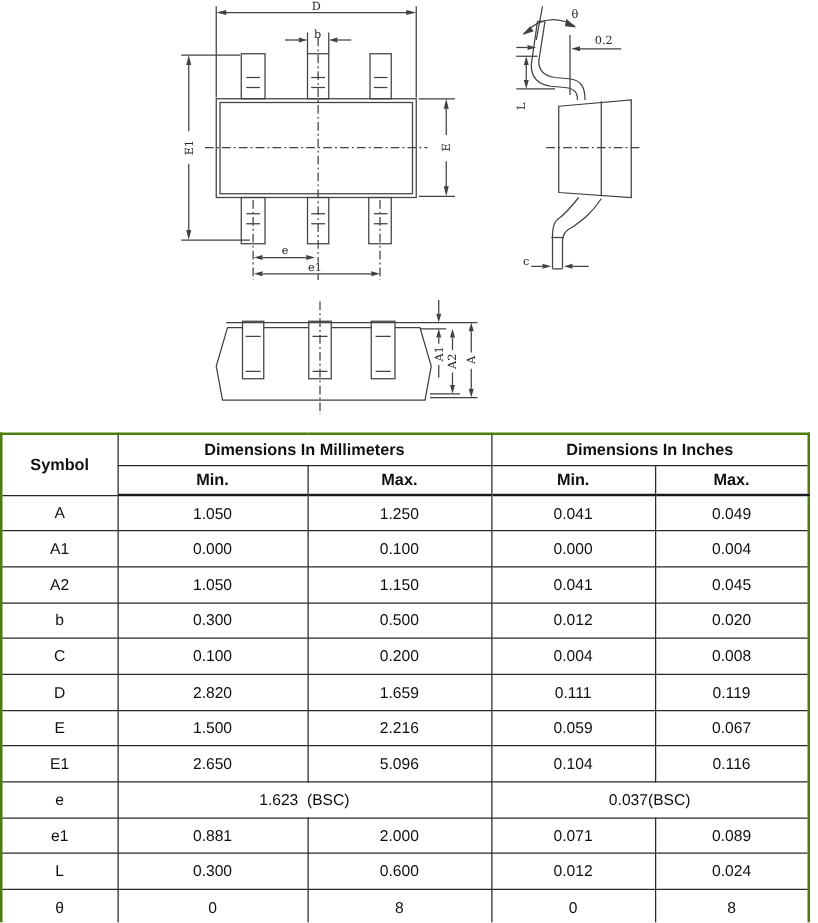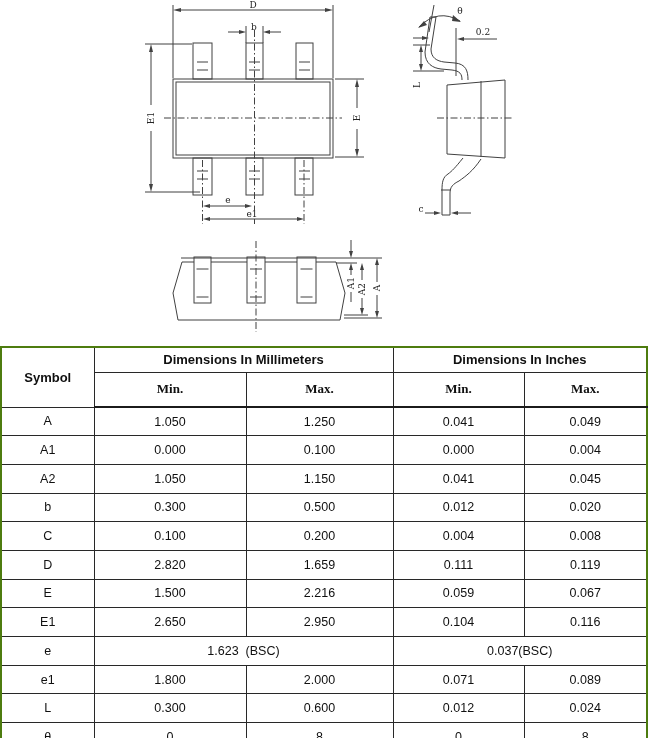--- a/index.html
+++ b/index.html
@@ -13,21 +13,21 @@
   svg .whitebg{fill:#ffffff;stroke:none;}
   svg .lead{fill:#ffffff;stroke:#414141;stroke-width:1;}
 
   table.dims{position:absolute;left:0;top:346px;width:646px;border-collapse:collapse;
              table-layout:fixed;background:#fff;border:2px solid #4d7c0f;}
   table.dims th,table.dims td{border:1px solid #282828;text-align:center;vertical-align:middle;
              color:#101010;padding:0;overflow:hidden;}
   table.dims th{font-size:13px;font-weight:bold;}
   table.dims td{font-size:12.5px;white-space:pre;}
   tr.hrow1{height:25px;}
-  tr.hrow2{height:35px;font-family:Liberation Serif, serif;}
+  tr.hrow2{height:24px;}
   tr.hrow2 th{border-bottom:2px solid #1b1b1b;}
   tbody tr{height:28.7px;}
 </style>
 </head>
 <body>
 
 <div class="page">
 
   <svg class="drawing" width="654" height="346" viewBox="0 0 654 346">
 
@@ -285,32 +285,32 @@
       <tr>
         <td>E</td>
         <td>1.500</td>
         <td>2.216</td>
         <td>0.059</td>
         <td>0.067</td>
       </tr>
       <tr>
         <td>E1</td>
         <td>2.650</td>
-        <td>2.950</td>
+        <td>5.096</td>
         <td>0.104</td>
         <td>0.116</td>
       </tr>
       <tr>
         <td>e</td>
         <td colspan="2">1.623  (BSC)</td>
         <td colspan="2">0.037(BSC)</td>
       </tr>
       <tr>
         <td>e1</td>
-        <td>1.800</td>
+        <td>0.881</td>
         <td>2.000</td>
         <td>0.071</td>
         <td>0.089</td>
       </tr>
       <tr>
         <td>L</td>
         <td>0.300</td>
         <td>0.600</td>
         <td>0.012</td>
         <td>0.024</td>

